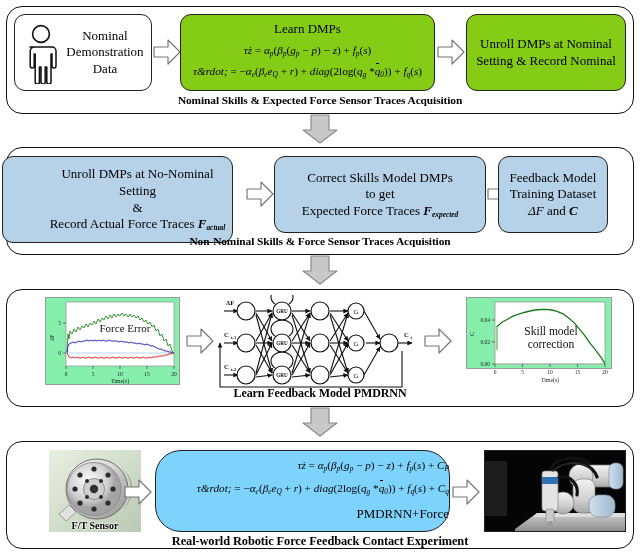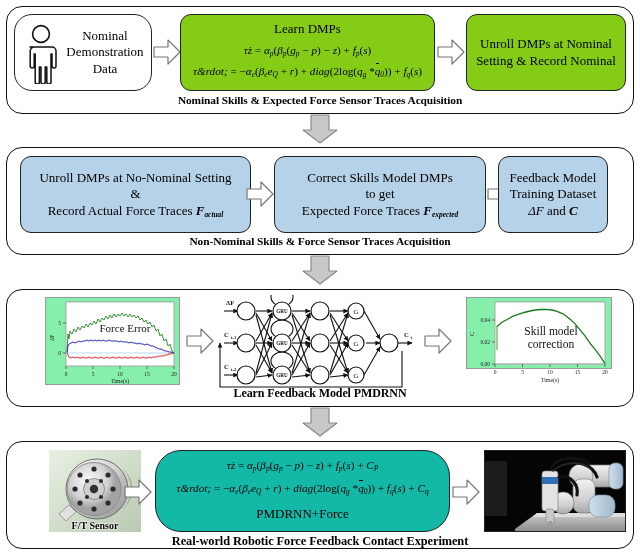--- a/index.html
+++ b/index.html
@@ -8,22 +8,22 @@
 
   
   .panel{position:absolute;border:1.4px solid #111;border-radius:16px;background:#fff;box-sizing:border-box;}
   .panel-title{position:absolute;width:100%;text-align:center;font-weight:bold;font-size:11.4px;letter-spacing:-0.1px;}
 
   
   .box{position:absolute;box-sizing:border-box;border:1.1px solid #222;border-radius:11px;
        display:flex;flex-direction:column;align-items:center;justify-content:center;text-align:center;}
   .box.gray{background:#84cc16;}
   .box.blue{background:#b6d2e8;}
-  .box.green{background:#14b8a6;}
-  .box.white{background:#fff;border-radius:18px;}
+  .box.green{background:#7dd3fc;align-items:flex-end;}
+  .box.white{background:#fff;}
   .box-line{line-height:1.28;font-size:13px;}
 
   
   .harrow{position:absolute;}
   .harrow svg{display:block}
   .varrow{position:absolute;}
 
   
   .eq{font-family:"Liberation Serif",serif;font-size:11.2px;white-space:nowrap;line-height:1.05;}
   .eq i{font-style:italic;}
@@ -100,21 +100,21 @@
 
   <div class="varrow" style="left:302px;top:114px;">
     <svg width="36" height="30" viewBox="0 0 36 30">
       <path d="M9 1 H27 V16 H35 L18 29 L1 16 H9 Z" fill="#c8c8c8" stroke="#8b8b8b" stroke-width="1.2" stroke-linejoin="round"></path>
     </svg>
   </div>
 
   <div class="panel" style="left:6px;top:147px;width:628px;height:108px;">
   </div>
 
-  <div class="box blue" style="left:20px;top:156px;width:231px;height:77px;">
+  <div class="box blue" style="left:2px;top:156px;width:231px;height:87px;padding-left:40px;">
     <div class="box-line">Unroll DMPs at No-Nominal Setting</div>
     <div class="box-line">&amp;</div>
     <div class="box-line">Record Actual Force Traces <i><b>F</b></i><span class="sub" style="font-weight:bold;">actual</span></div>
   </div>
 
   <div class="harrow" style="left:246px;top:180px;">
     <svg width="28" height="28" viewBox="0 0 28 28">
       <path d="M1 9 H15 V2 L27 14 L15 26 V19 H1 Z" fill="#fff" stroke="#777" stroke-width="1.2" stroke-linejoin="round"></path>
     </svg>
   </div>

